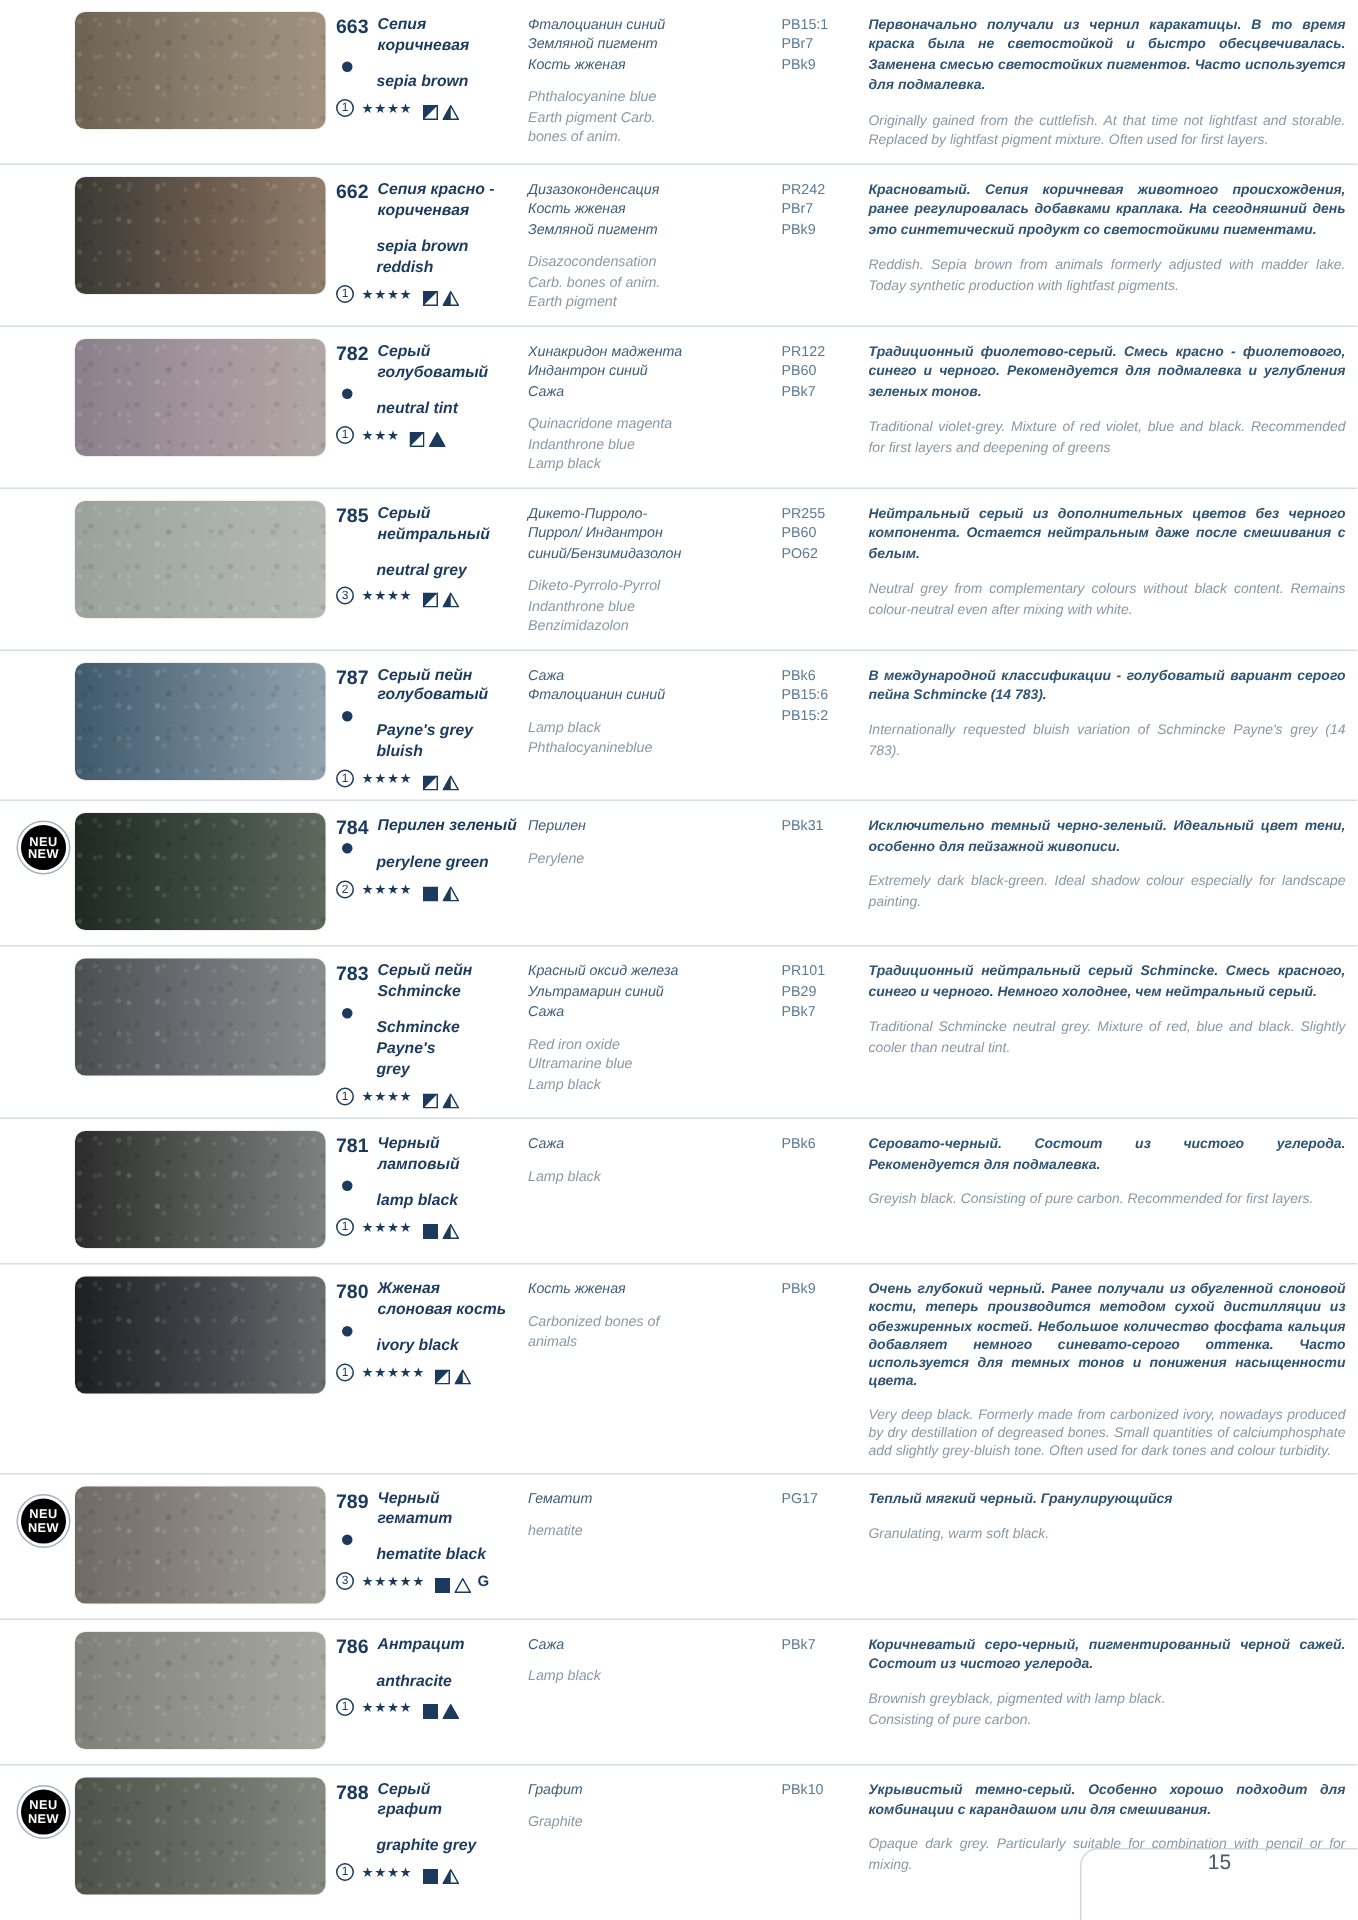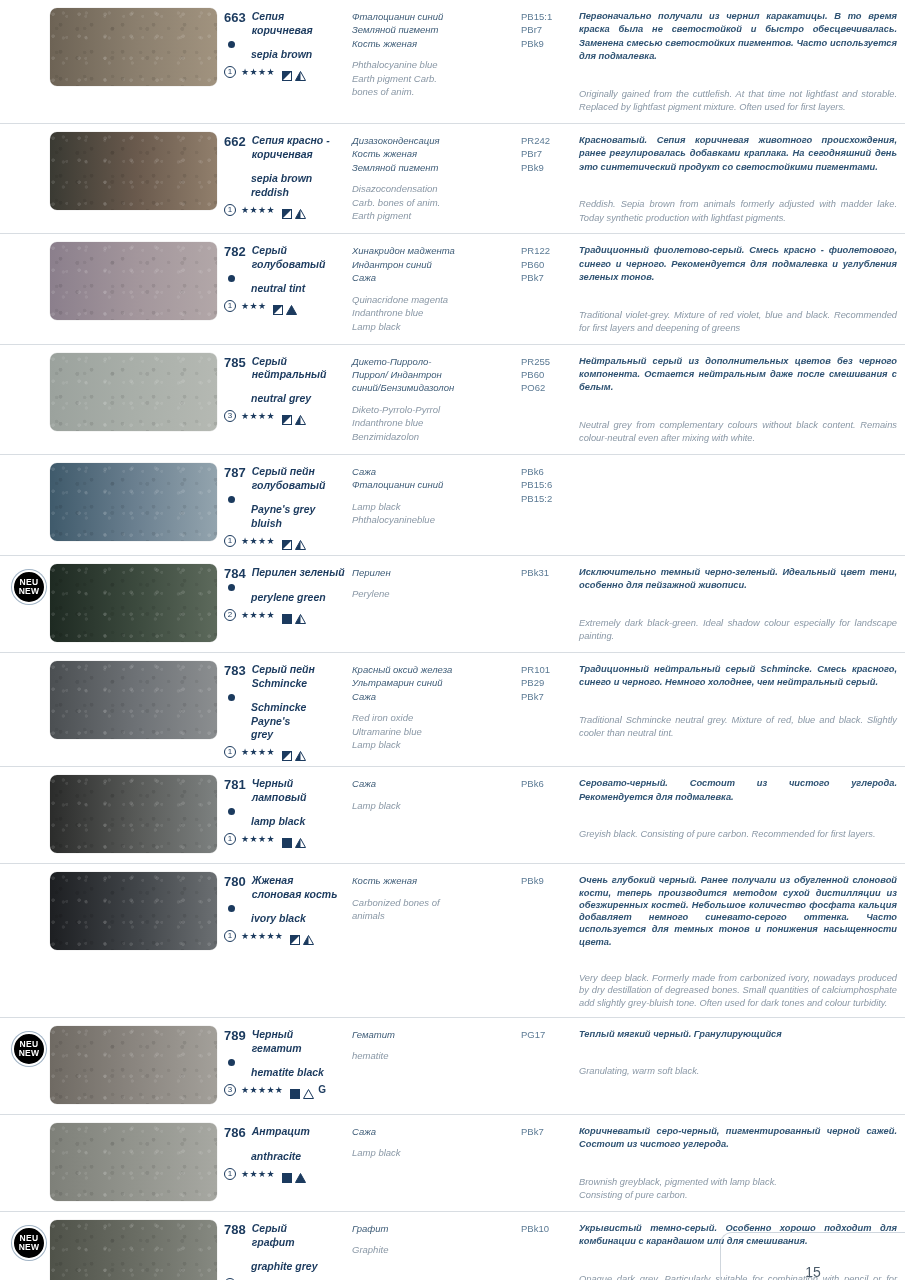--- a/index.html
+++ b/index.html
@@ -102,32 +102,32 @@
   .idx-item { font-size: 9.5px; color: #5b7a94; line-height: 1.42; }
 
   
   .desc-cell { flex: 1 1 auto; padding: 10px 8px 8px 0; }
   .desc-ru {
     font-size: 9.3px; font-style: italic; font-weight: bold;
     color: #2f5373; line-height: 1.45; text-align: justify;
   }
   .desc-en {
     font-size: 9.3px; font-style: italic;
-    color: #8a98a6; line-height: 1.45; margin-top: 24px; text-align: justify;
+    color: #8a98a6; line-height: 1.45; margin-top: 10px; text-align: justify;
   }
   .desc-ru.compact, .desc-en.compact { line-height: 1.32; }
 
   
   .footer {
     position: absolute; right: 0; bottom: 0;
     width: 185px; height: 48px;
     border-top: 1px solid #cfd6dd;
     border-left: 1px solid #cfd6dd;
     border-top-left-radius: 12px;
-    display: flex; align-items: flex-end; justify-content: center;
+    display: flex; align-items: flex-start; justify-content: center;
   }
   .pageno { font-size: 14px; color: #4a5a68; }
 </style>
 </head>
 <body>
 
 <div class="page">
   <div id="rows">
   <div class="row">
     <div class="gutter">
@@ -423,20 +423,26 @@
             <div>Phthalocyanineblue</div>
           </div>
     </div>
 
     <div class="idx-cell">
       <div class="idx-item">PBk6</div>
           <div class="idx-item">PB15:6</div>
           <div class="idx-item">PB15:2</div>
     </div>
 
+    <div class="desc-cell">
+      <div class="desc-ru">В международной классификации - голубоватый вариант серого пейна Schmincke (14 783).</div>
+      <div class="desc-en">
+            <div>Internationally requested bluish variation of Schmincke Payne's grey (14 783).</div>
+          </div>
+    </div>
   </div>
   <div class="row">
     <div class="gutter">
       <div class="neu-badge">
           <span>NEU</span>
           <span>NEW</span>
         </div>
     </div>
 
     <div class="swatch-cell">

